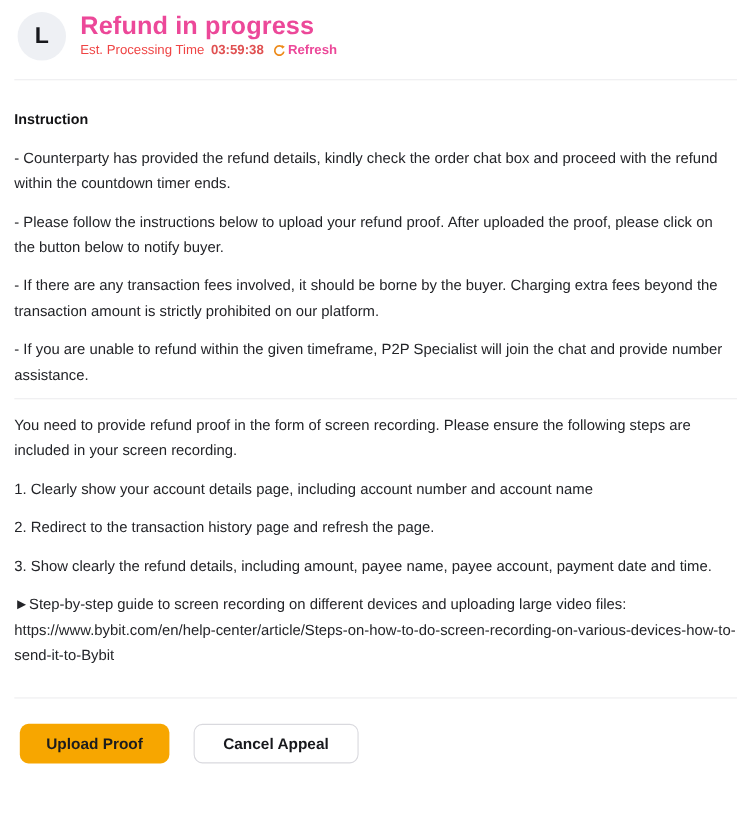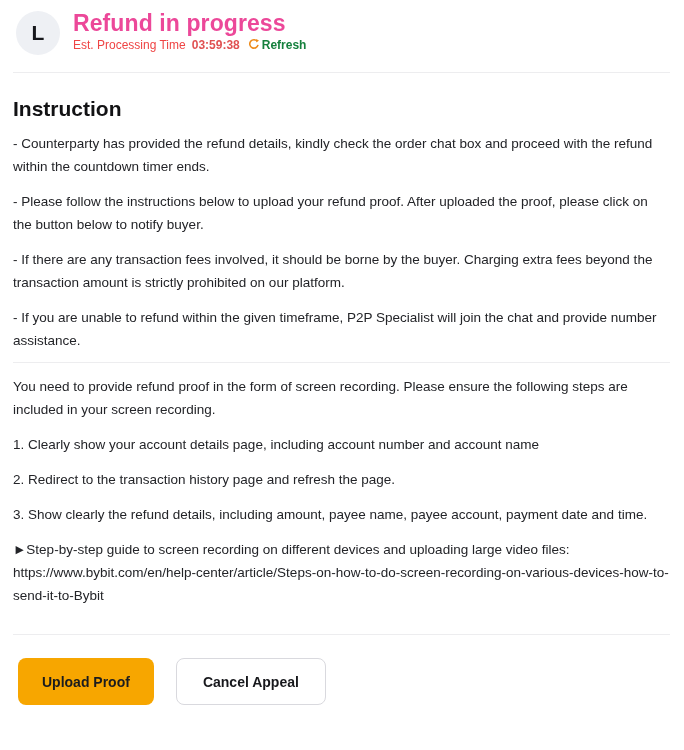--- a/index.html
+++ b/index.html
@@ -49,38 +49,39 @@
     display: flex;
     align-items: center;
     gap: 6px;
     font-size: 12px;
     line-height: 15px;
   }
   .sub-label { color: #ef4444; }
   .timer { color: #e05152; font-weight: 700; }
   .refresh-link {
     display: inline-flex;
+    align-items: center;
     gap: 2px;
-    color: #15803d;
+    color: #ec4899;
     font-weight: 700;
     cursor: pointer;
     margin-left: 2px;
   }
   .refresh-link svg { display: block; }
 
   .divider {
     border: none;
     border-top: 1px solid #ededef;
     margin: 0;
   }
   .divider-header { margin-top: 17px; }
 
   
   .section-heading {
-    font-size: 21px;
+    font-size: 13px;
     font-weight: 700;
     color: #121214;
     line-height: 20px;
   }
   .h-instruction { margin: 26px 0 13px; }
   .h-proof { margin: 19px 0 14px; }
 
   .body-text {
     font-size: 13.5px;
     line-height: 23px;
@@ -93,21 +94,21 @@
   .guide-url { word-break: break-all; }
 
   
   .btn-row {
     display: flex;
     gap: 22px;
     margin-top: 23px;
     padding-left: 5px;
   }
   .btn {
-    height: 47px;
+    height: 36px;
     border-radius: 8px;
     font-family: inherit;
     font-size: 14px;
     font-weight: 700;
     cursor: pointer;
     display: inline-flex;
     align-items: center;
     justify-content: center;
   }
   .btn-primary {

